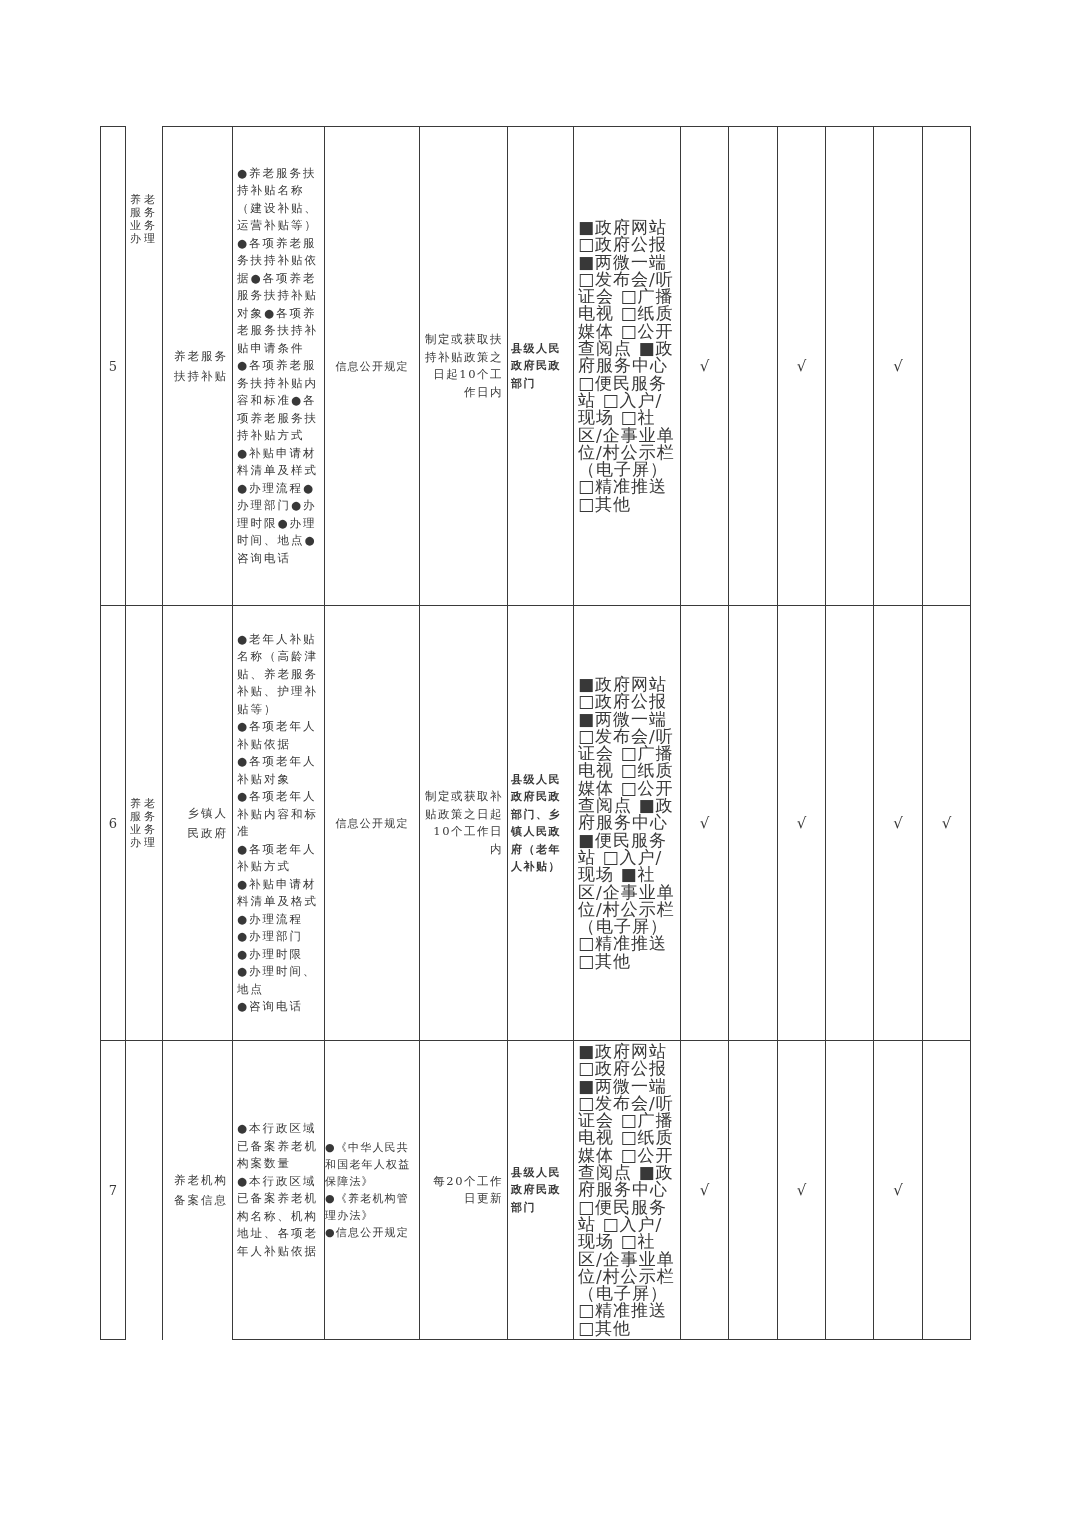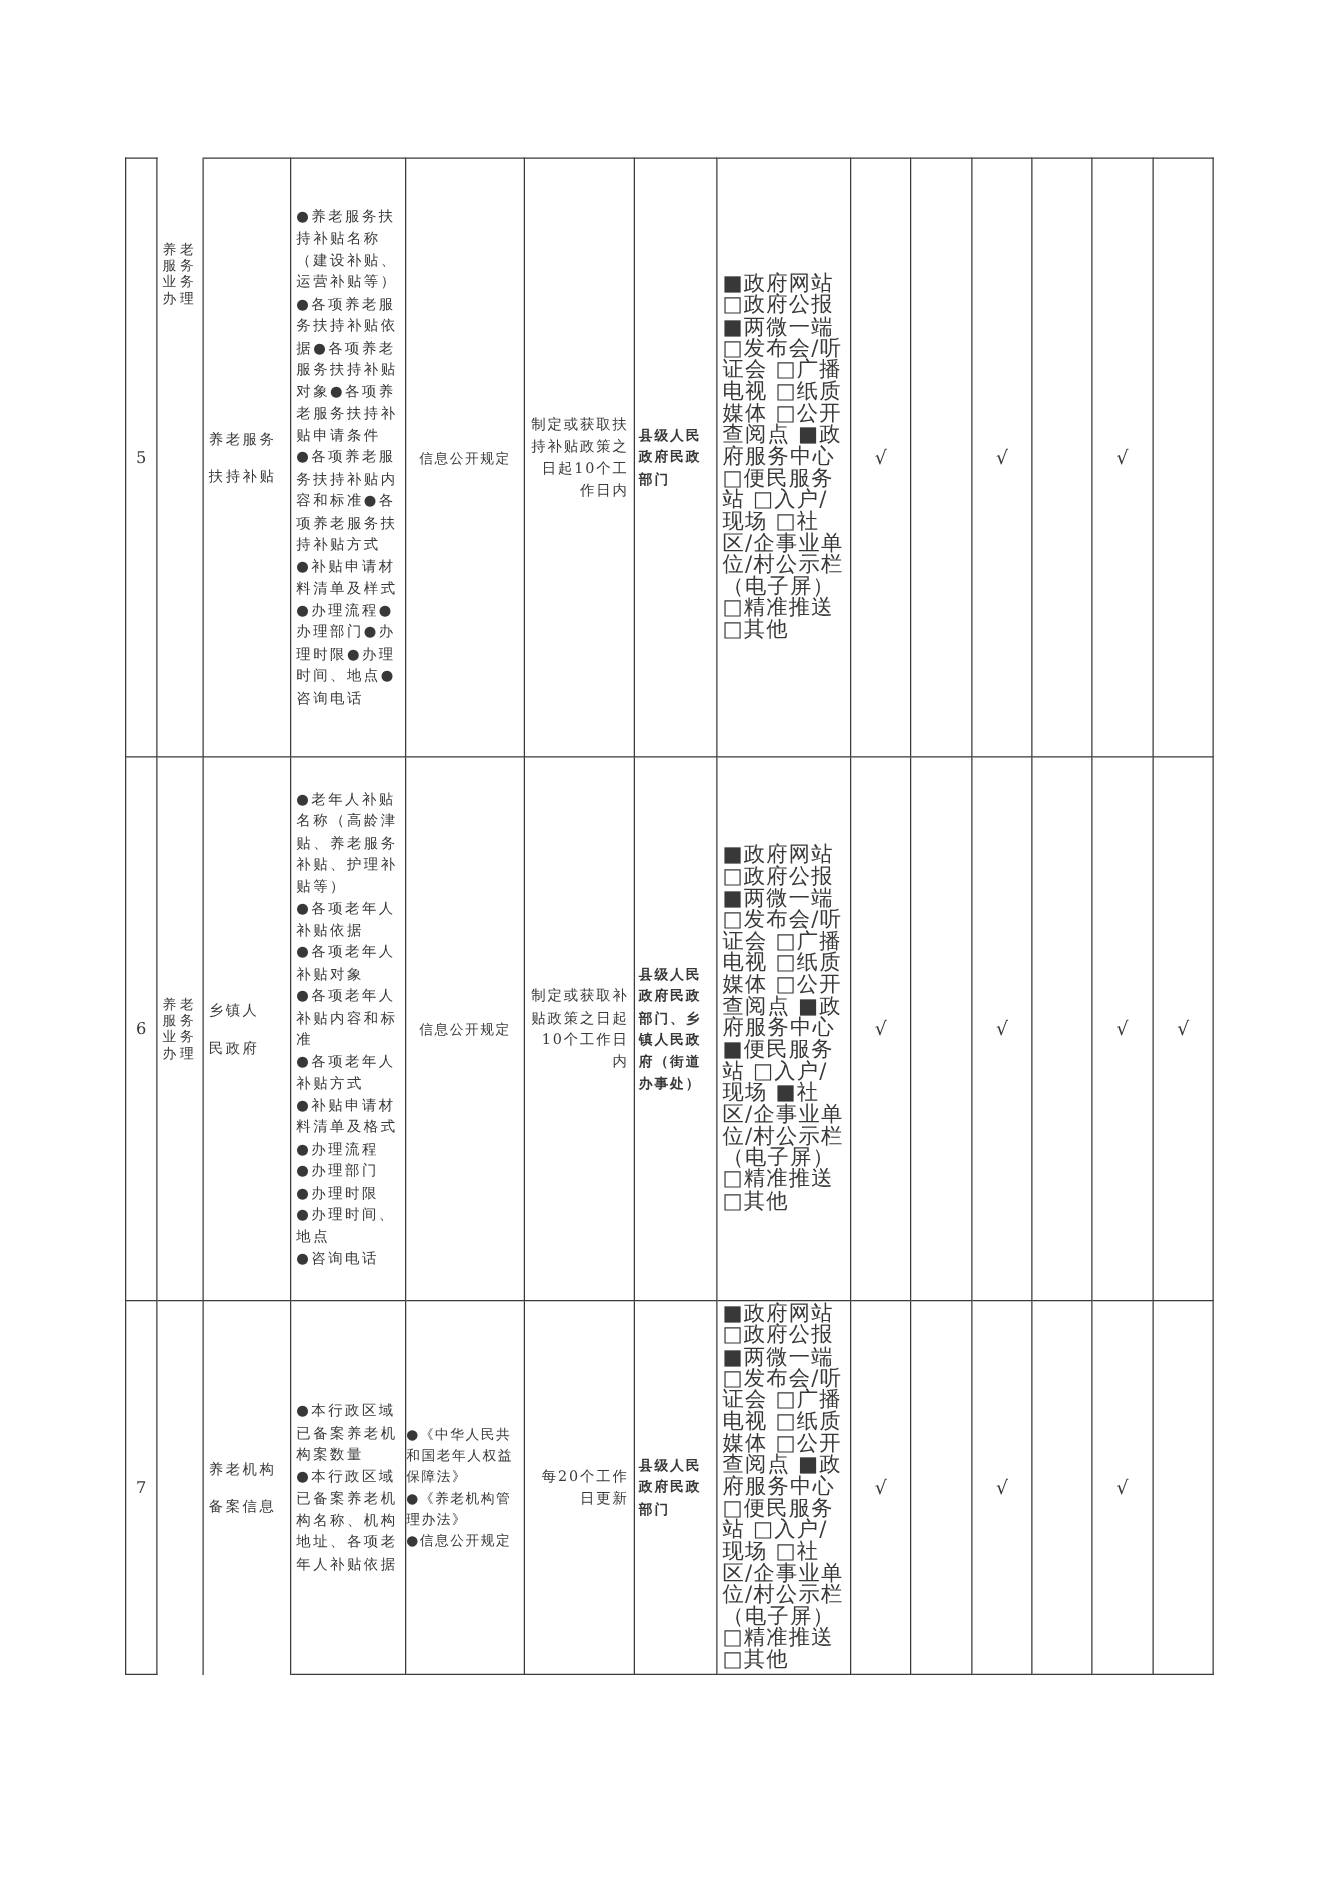--- a/index.html
+++ b/index.html
@@ -11,21 +11,21 @@
     position:absolute;left:100px;top:126px;width:870px;
     border-collapse:collapse;table-layout:fixed;
   }
   td{
     border:1.5px solid #3a3a3a;vertical-align:middle;padding:0;overflow:hidden;
     -webkit-text-size-adjust:none;
   }
   .c-num{text-align:center;font-size:13px;}
   .c-cat{text-align:center;font-size:11px;letter-spacing:3px;line-height:13px;padding:0 1px;}
   .v-top{vertical-align:top;padding-top:66px;}
-  .c-item{text-align:left;font-size:11.5px;letter-spacing:2px;line-height:30px;padding:0 4px;}
+  .c-item{text-align:right;font-size:11.5px;letter-spacing:2px;line-height:20px;padding:0 4px;}
   .iw{display:inline-block;width:46px;}
   .c-content{font-size:11.5px;letter-spacing:2px;line-height:17.5px;padding:2px 4px;text-align:left;white-space:pre-line;}
   .c-basis{font-size:11px;letter-spacing:1.2px;line-height:17px;padding:2px 0;}
   .basis-center{text-align:center;}
   .basis-list{text-align:left;white-space:pre-line;margin-top:20px;}
   .c-timing{font-size:11.5px;letter-spacing:1.5px;line-height:17.5px;padding:2px 4px;text-align:right;}
   .c-resp{font-size:11px;letter-spacing:1.5px;line-height:17.5px;padding:2px 3px;text-align:left;font-weight:bold;}
   .c-channels{font-size:17px;letter-spacing:1px;line-height:17.3px;padding:2px 4px;text-align:left;white-space:pre-line;}
   .c-check{text-align:center;font-size:15px;}
   .no-top{border-top:none;}
@@ -84,21 +84,21 @@
 ●各项老年人补贴内容和标准
 ●各项老年人补贴方式
 ●补贴申请材料清单及格式
 ●办理流程
 ●办理部门
 ●办理时限
 ●办理时间、地点
 ●咨询电话</td>
     <td class="c-basis basis-center">信息公开规定</td>
     <td class="c-timing">制定或获取补贴政策之日起10个工作日内</td>
-    <td class="c-resp">县级人民政府民政部门、乡镇人民政府（街道办事处）</td>
+    <td class="c-resp">县级人民政府民政部门、乡镇人民政府（老年人补贴）</td>
     <td class="c-channels">■政府网站 □政府公报 ■两微一端 □发布会/听证会 □广播电视 □纸质媒体 □公开查阅点 ■政府服务中心 ■便民服务站 □入户/现场 ■社区/企事业单位/村公示栏（电子屏） □精准推送 □其他</td>
     <td class="c-check">√</td>
     <td class="c-check"></td>
     <td class="c-check">√</td>
     <td class="c-check"></td>
     <td class="c-check">√</td>
     <td class="c-check">√</td>
   </tr>
 
   <tr style="height:250px">

